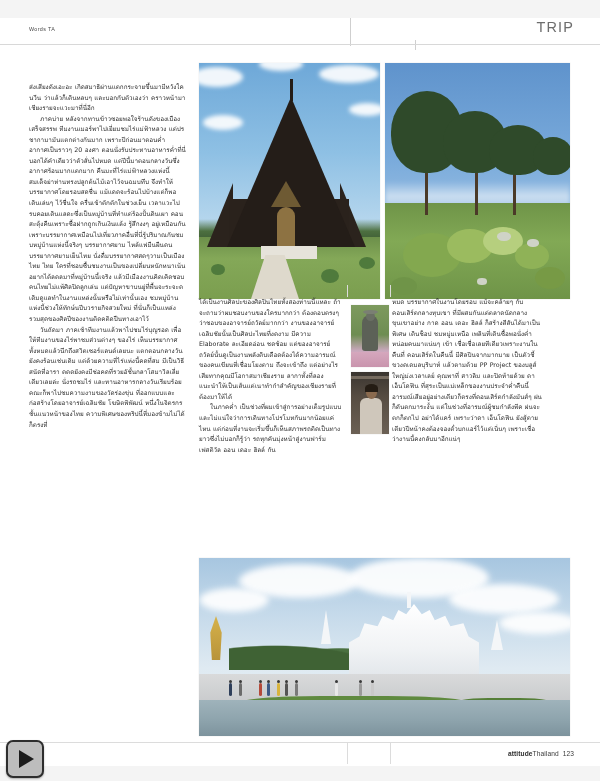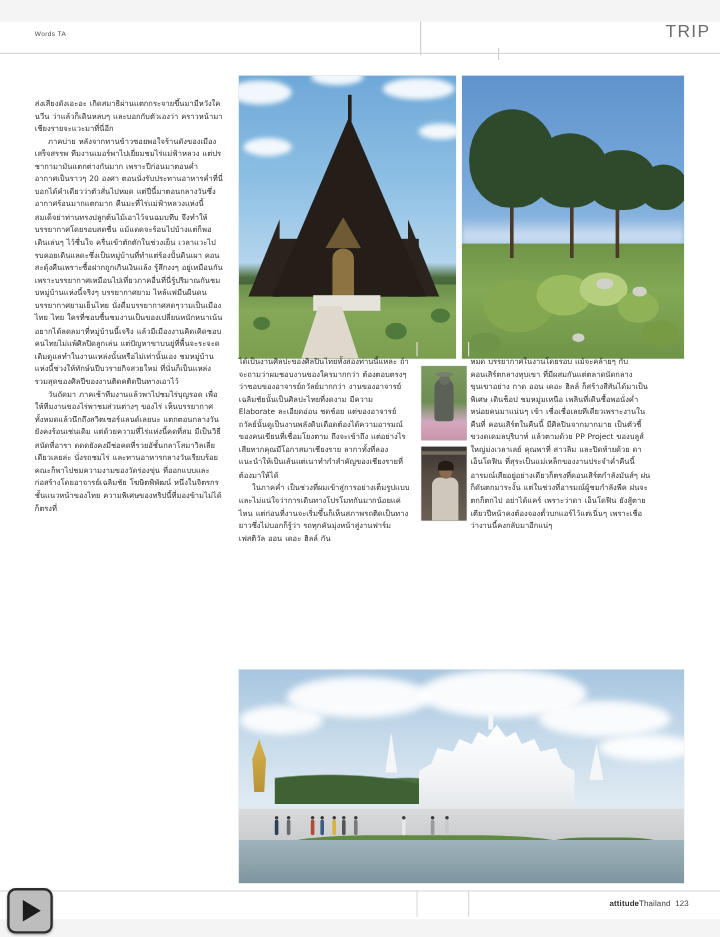--- a/index.html
+++ b/index.html
@@ -38,21 +38,21 @@
   #words-label {
     position: absolute;
     left: 29px; top: 8px;
     font-size: 5.4px;
     letter-spacing: .35px;
     color: #4a4a4a;
     font-family: "Liberation Sans", sans-serif;
   }
   #section-title {
     position: absolute;
-    right: 8px; top: 1px;
+    right: 26px; top: 1px;
     font-size: 14.5px;
     letter-spacing: 1.1px;
     color: #6d6d6d;
     font-family: "Liberation Sans", sans-serif;
     font-weight: 400;
   }
   #header-rule {
     position: absolute;
     left: 0; top: 26px;
     width: 600px; height: 1px;

